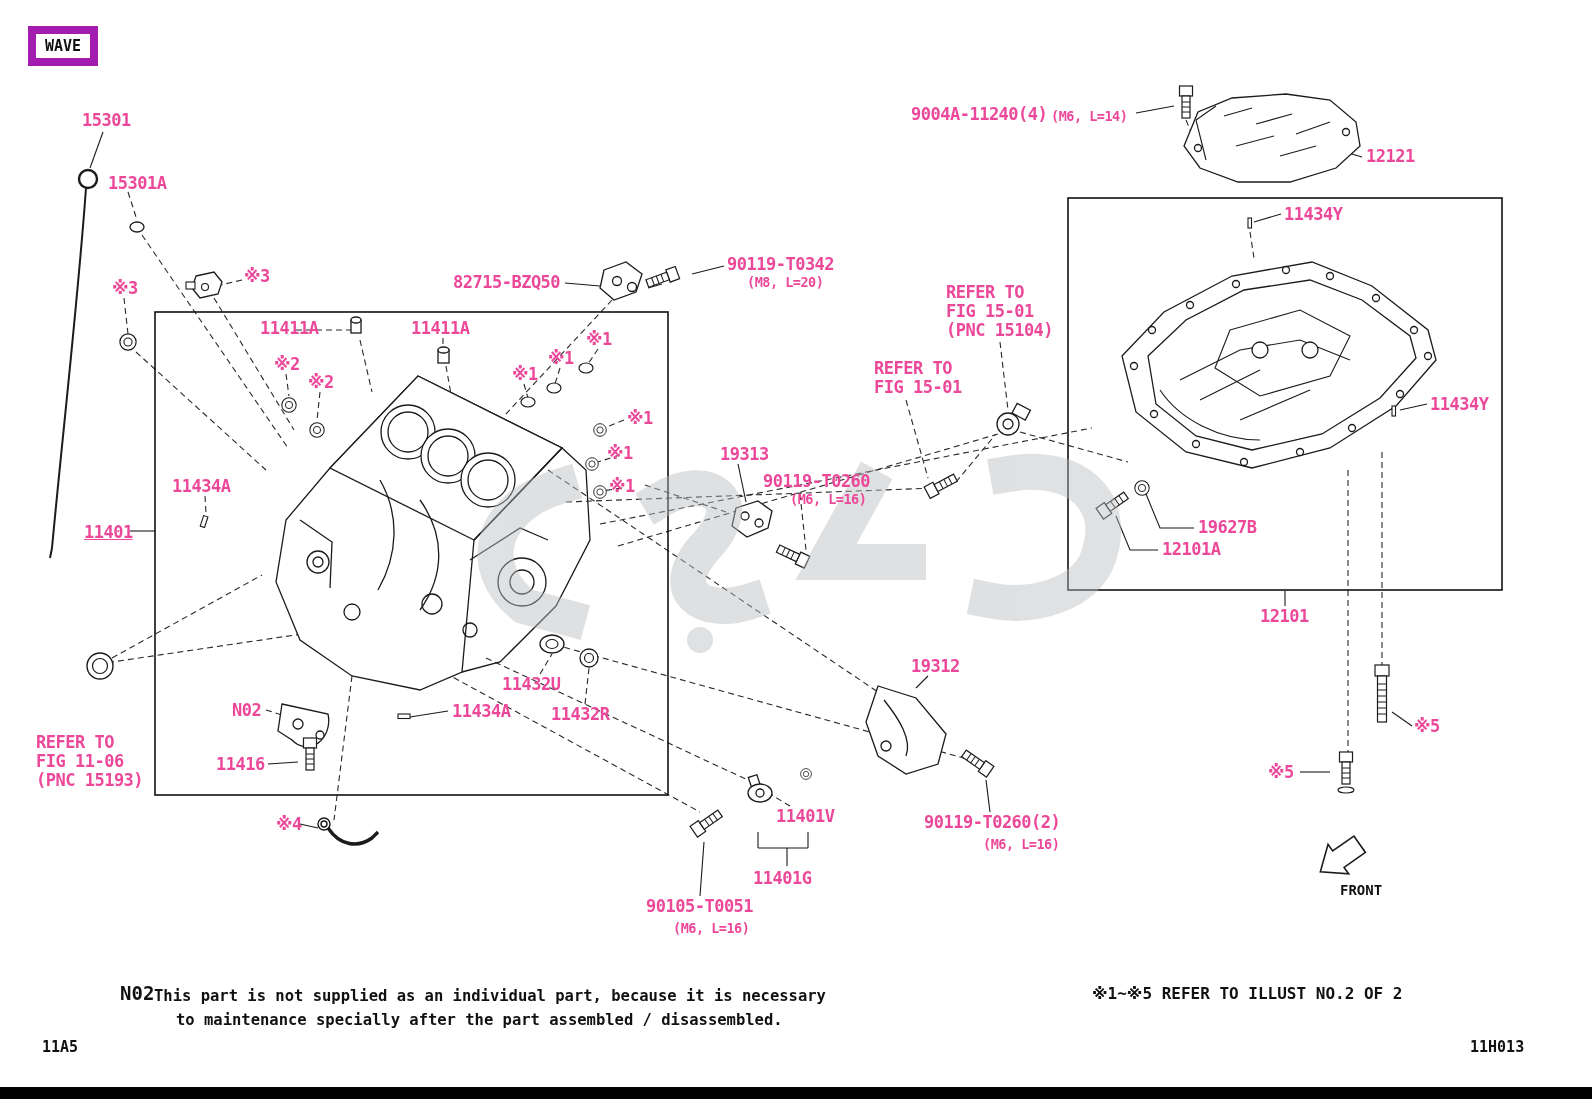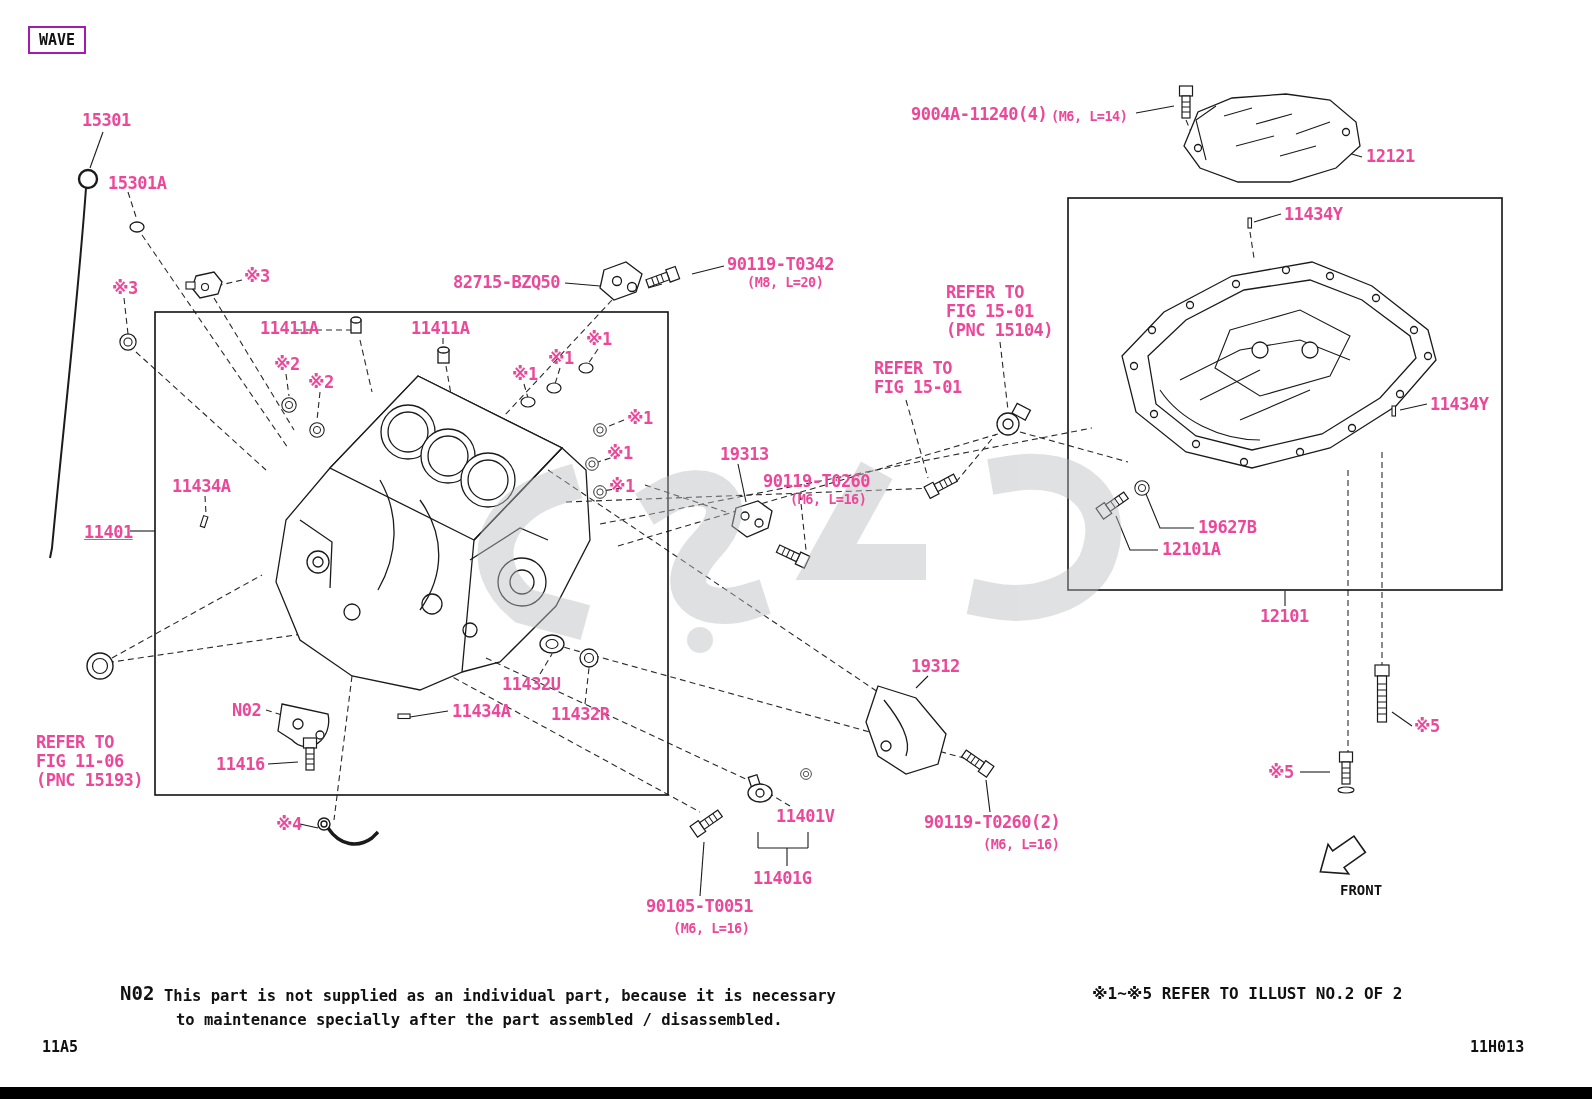--- a/index.html
+++ b/index.html
@@ -7,27 +7,27 @@
     position:relative; width:1592px; height:1099px; background:#fff;
     font-family:"DejaVu Sans Mono","DejaVu Sans",monospace;
     overflow:hidden; color:#111;
   }
   .part-label {
     position:absolute; font-size:17px; font-weight:bold; color:#ec4899;
     letter-spacing:-0.5px; white-space:pre; line-height:1.05;
   }
   .part-label.small { font-size:13.5px; font-weight:bold; }
   .badge {
-    position:absolute; left:28px; top:26px; border:2px solid #a21caf;
+    position:absolute; left:28px; top:26px; border:8px solid #a21caf;
     padding:3px 9px; font-size:15px; font-weight:bold; background:#fff;
   }
   .front-label { position:absolute; left:1340px; top:882px; font-size:14px; font-weight:bold; }
   .symbol-note { position:absolute; left:1092px; top:984px; font-size:16px; font-weight:bold; }
   .n02-code { position:absolute; left:120px; top:982px; font-size:19px; font-weight:bold; }
-  .n02-l1 { position:absolute; left:164px; top:987px; font-size:15.5px; font-weight:bold; }
+  .n02-l1 { position:absolute; left:154px; top:987px; font-size:15.5px; font-weight:bold; }
   .n02-l2 { position:absolute; left:176px; top:1011px; font-size:15.5px; font-weight:bold; }
   .footer-left  { position:absolute; left:42px;  top:1038px; font-size:15px; font-weight:bold; }
   .footer-right { position:absolute; left:1470px; top:1038px; font-size:15px; font-weight:bold; }
   .bottom-bar { position:absolute; left:0; top:1087px; width:1592px; height:12px; background:#000; }
   svg { position:absolute; left:0; top:0; }
 </style>
 </head>
 <body>
 
 <div class="page">

